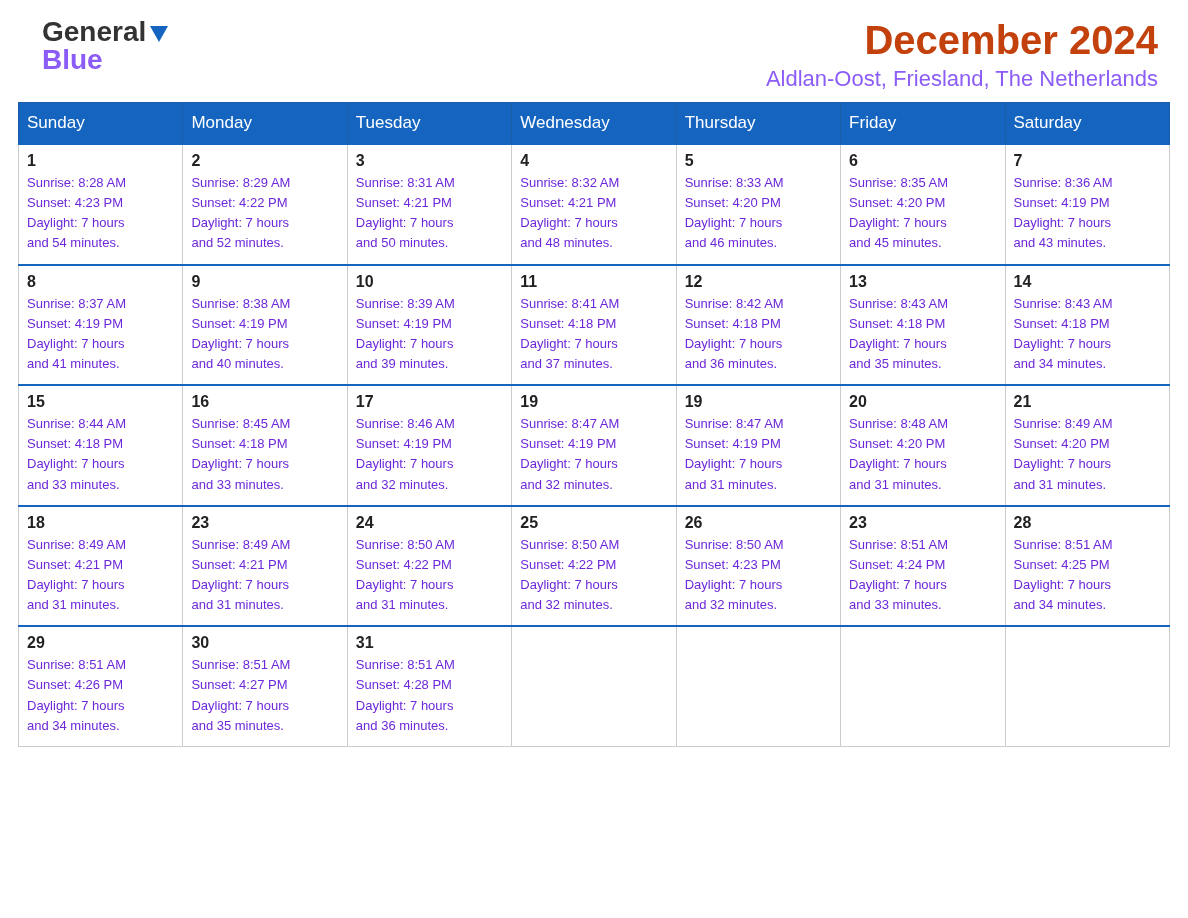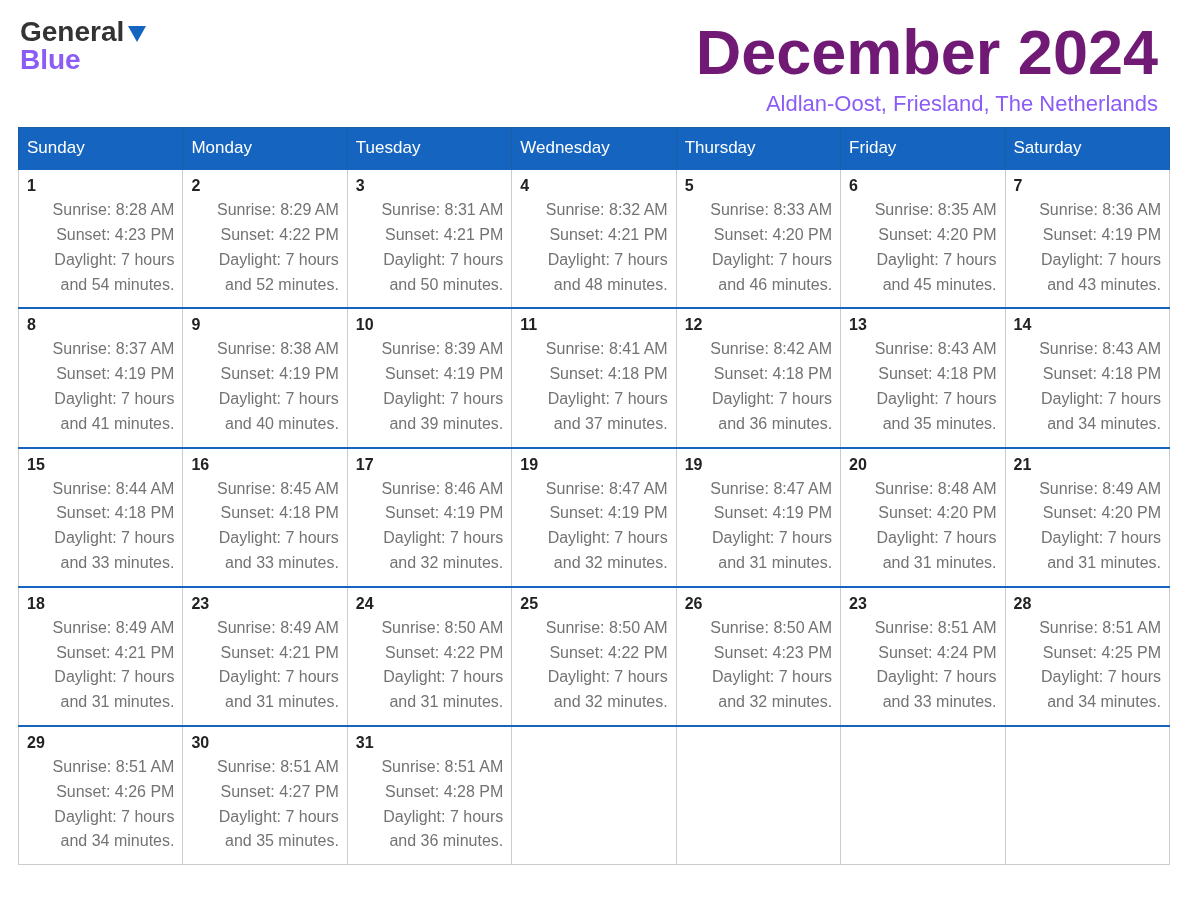--- a/index.html
+++ b/index.html
@@ -6,21 +6,21 @@
     body {
       font-family: Arial, sans-serif;
       background: #fff;
       color: #222;
       width: 1188px;
       min-height: 918px;
     }
     .header {
       display: flex;
       align-items: flex-start;
-      padding: 18px 30px 10px 20px;
+      padding: 18px 30px 10px 42px;
       justify-content: space-between;
     }
     .logo {
       display: flex;
       flex-direction: column;
       align-items: flex-start;
     }
     .logo-general {
       font-size: 28px;
       font-weight: bold;
@@ -34,23 +34,23 @@
       line-height: 1;
     }
     .logo-row {
       display: flex;
       align-items: center;
     }
     .title-block {
       text-align: right;
     }
     .title-month {
-      font-size: 63px;
-      font-weight: bold;
-      color: #701a75;
+      font-size: 40px;
+      font-weight: bold;
+      color: #c2410c;
       line-height: 1.1;
     }
     .title-location {
       font-size: 22px;
       color: #8b5cf6;
       margin-top: 4px;
     }
     .calendar-wrapper {
       padding: 0 18px 18px 18px;
     }
@@ -81,24 +81,23 @@
       min-height: 100px;
     }
     .day-number {
       font-size: 16px;
       font-weight: bold;
       color: #222;
       display: block;
       margin-bottom: 3px;
     }
     .day-info {
-      font-size: 16px;
-      color: #737373;
+      font-size: 13px;
+      color: #6d28d9;
       line-height: 1.55;
-      text-align: right;
     }
     tbody tr td:empty {
       background: #fff;
     }
     .row-border-top td {
       border-top: 2px solid #1565c0;
     }
   </style>
 </head>
 <body>

